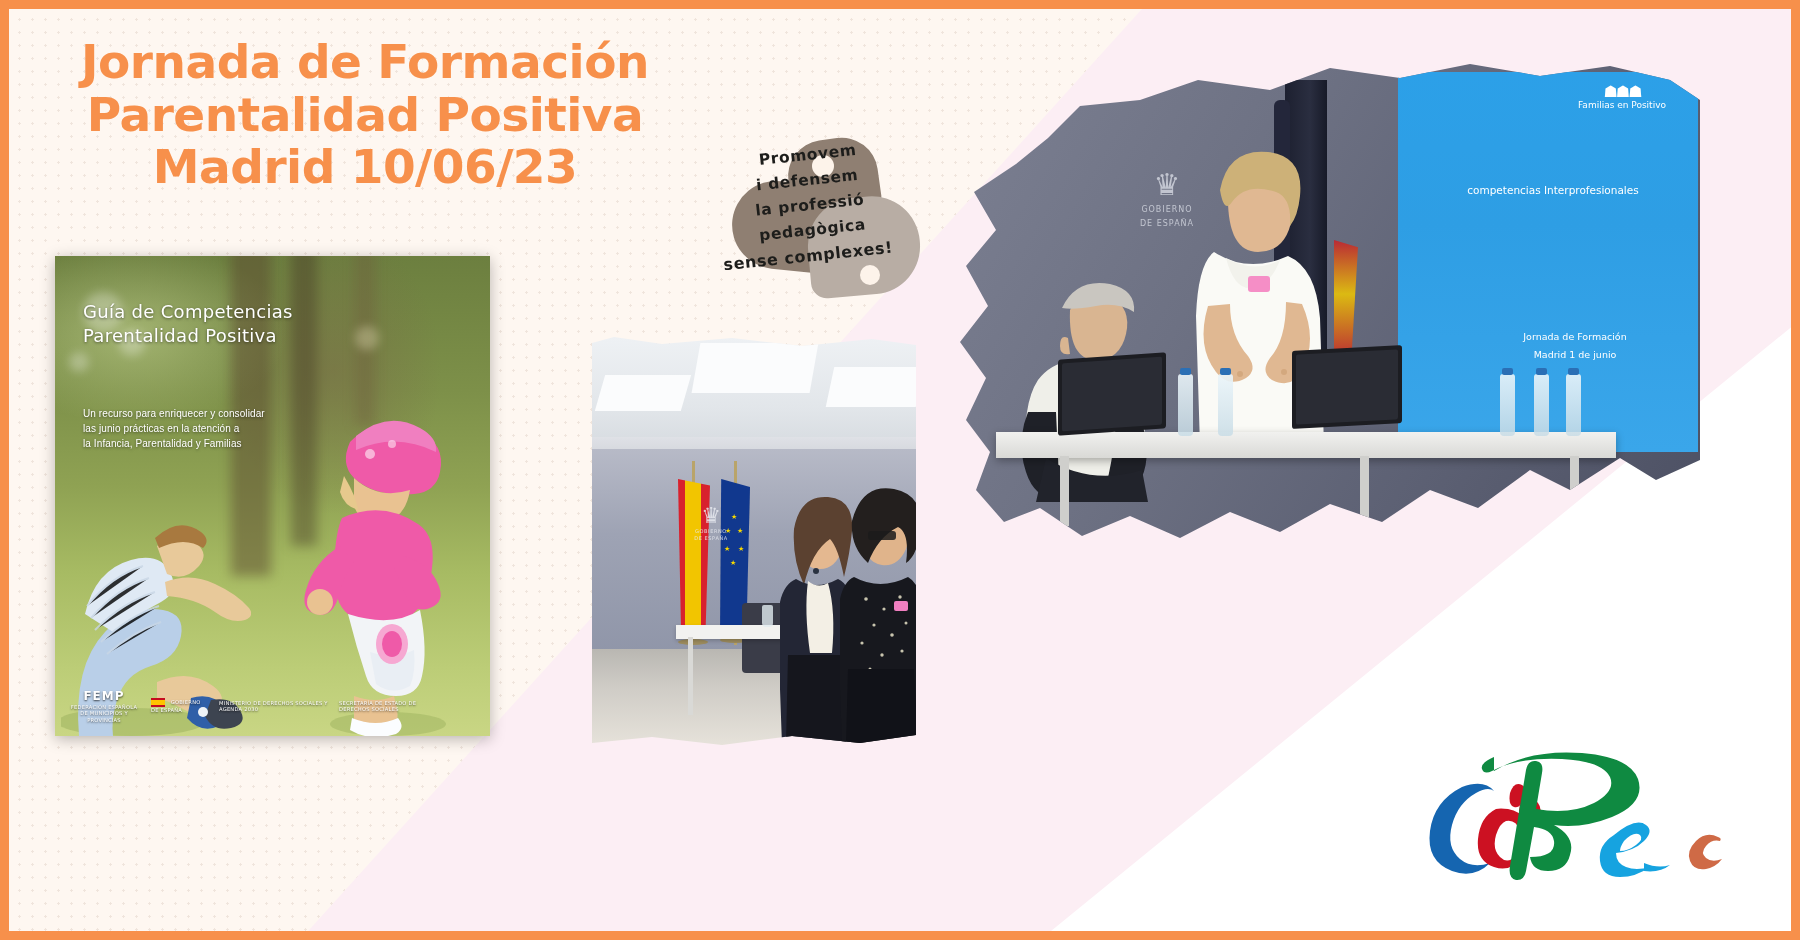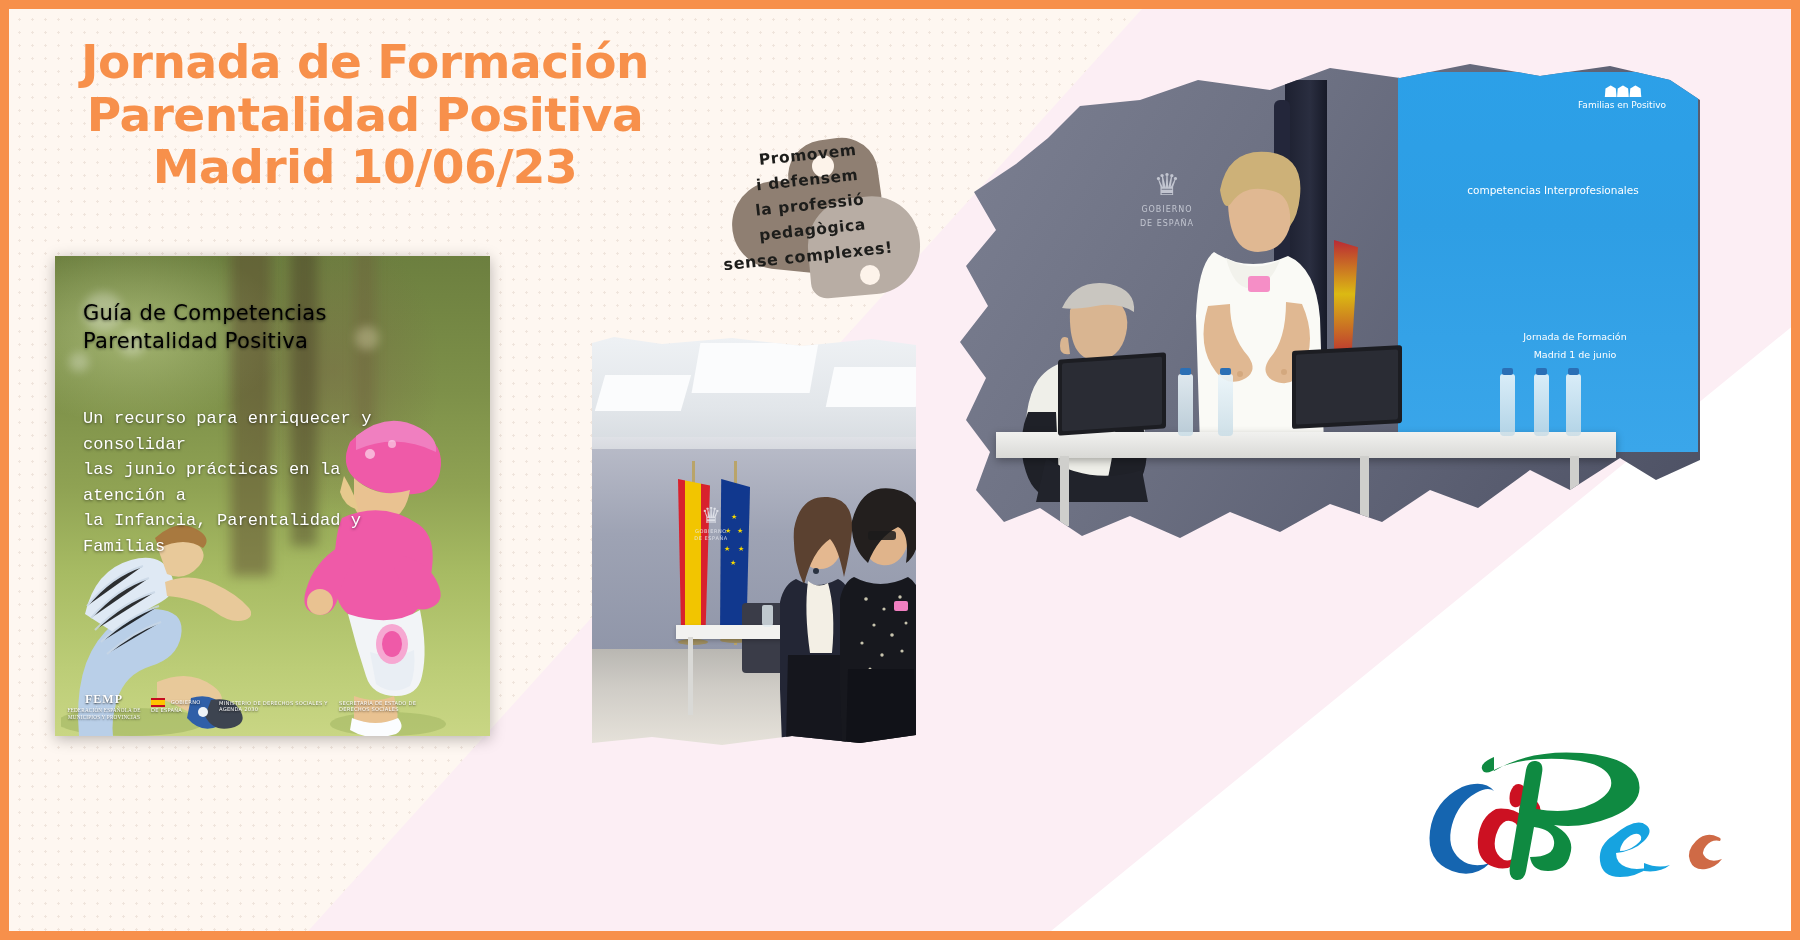--- a/index.html
+++ b/index.html
@@ -139,35 +139,35 @@
   .trunk-2 { left: 236px; top: -10px; width: 26px; height: 300px; background: rgba(70,56,36,.42); }
   .trunk-3 { left: 300px; top: -10px; width: 20px; height: 180px; background: rgba(110,90,60,.35); }
   .bokeh { position: absolute; border-radius: 50%; background: rgba(255,255,255,.28); filter: blur(5px); }
   .bk1 { left: 28px; top: 36px; width: 40px; height: 40px; }
   .bk2 { left: 64px; top: 74px; width: 26px; height: 26px; }
   .bk3 { left: 14px; top: 96px; width: 20px; height: 20px; }
   .bk4 { left: 300px; top: 70px; width: 24px; height: 24px; background: rgba(255,250,210,.3); }
 
   .book-title {
     position: absolute; left: 28px; top: 44px; width: 300px;
-    color: #000000;
+    color: #ffffff;
     font-family: "DejaVu Sans", sans-serif;
-    font-size: 21px;
+    font-size: 18px;
     line-height: 1.32;
     font-weight: 400;
     letter-spacing: .3px;
     text-shadow: 0 1px 3px rgba(0,0,0,.5);
     z-index: 3;
   }
   .book-title span { display: block; }
   .book-sub {
     position: absolute; left: 28px; top: 150px; width: 290px;
     color: #ffffff;
-    font-family: Liberation Mono, monospace;
-    font-size: 17px;
+    font-family: Liberation Sans, sans-serif;
+    font-size: 10px;
     line-height: 1.5;
     letter-spacing: .1px;
     text-shadow: 0 1px 3px rgba(0,0,0,.55);
     z-index: 3;
   }
   .book-sub span { display: block; }
 
   
   .kid-l { position: absolute; left: 6px; bottom: 0; width: 190px; height: 250px; z-index: 2; }
   .kid-r { position: absolute; right: 24px; bottom: 0; width: 170px; height: 330px; z-index: 2; }
@@ -180,21 +180,21 @@
     z-index: 4;
   }
   .logo-chip {
     font-family: "DejaVu Sans", sans-serif;
     font-size: 5.2px;
     line-height: 1.25;
     color: #ffffff;
     text-shadow: 0 1px 2px rgba(0,0,0,.7);
     letter-spacing: .2px;
   }
-  .logo-femp { width: 74px; text-align: center; font-family: Liberation Serif, serif; }
+  .logo-femp { width: 74px; text-align: center; }
   .logo-femp .femp-mark {
     font-size: 12px; font-weight: 700; letter-spacing: 1px; display: block;
   }
   .logo-gob { width: 58px; }
   .logo-min { width: 110px; }
   .logo-min2 { width: 96px; }
   .flagband { display: inline-block; width: 14px; height: 9px;
     background: linear-gradient(#c60b1e 0 25%, #ffc400 25% 75%, #c60b1e 75% 100%);
     vertical-align: middle; margin-right: 4px; }
 

